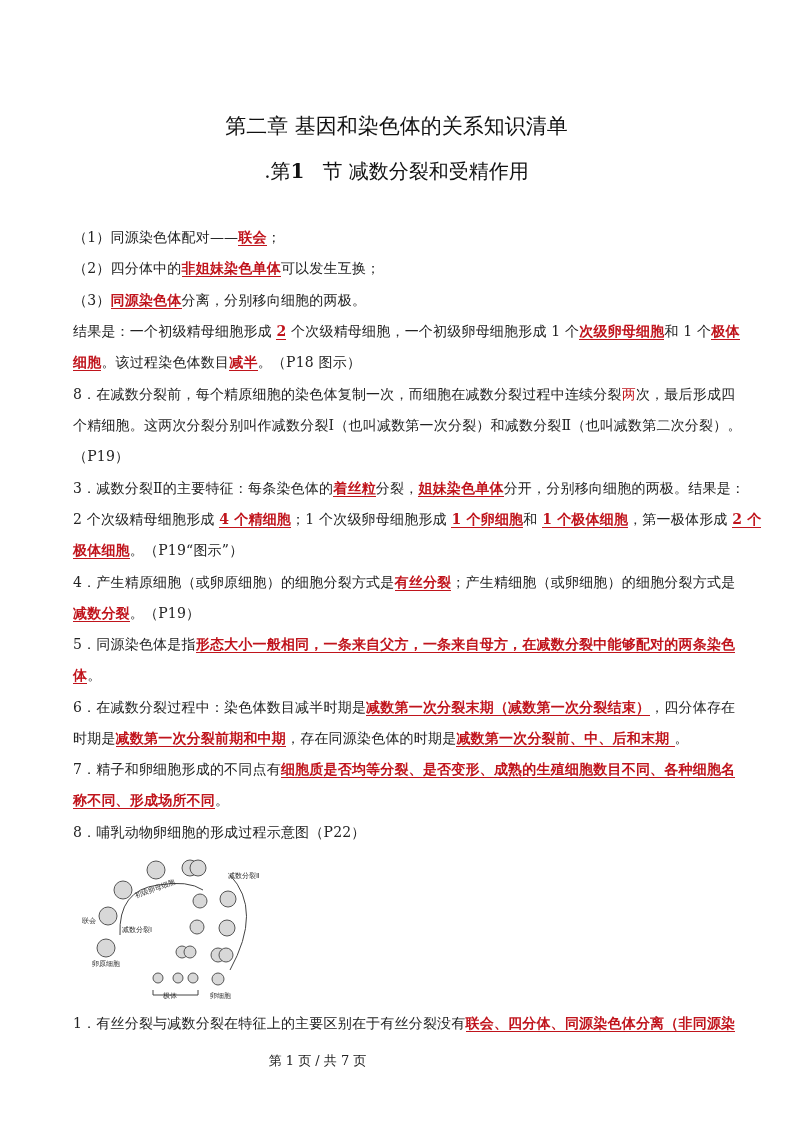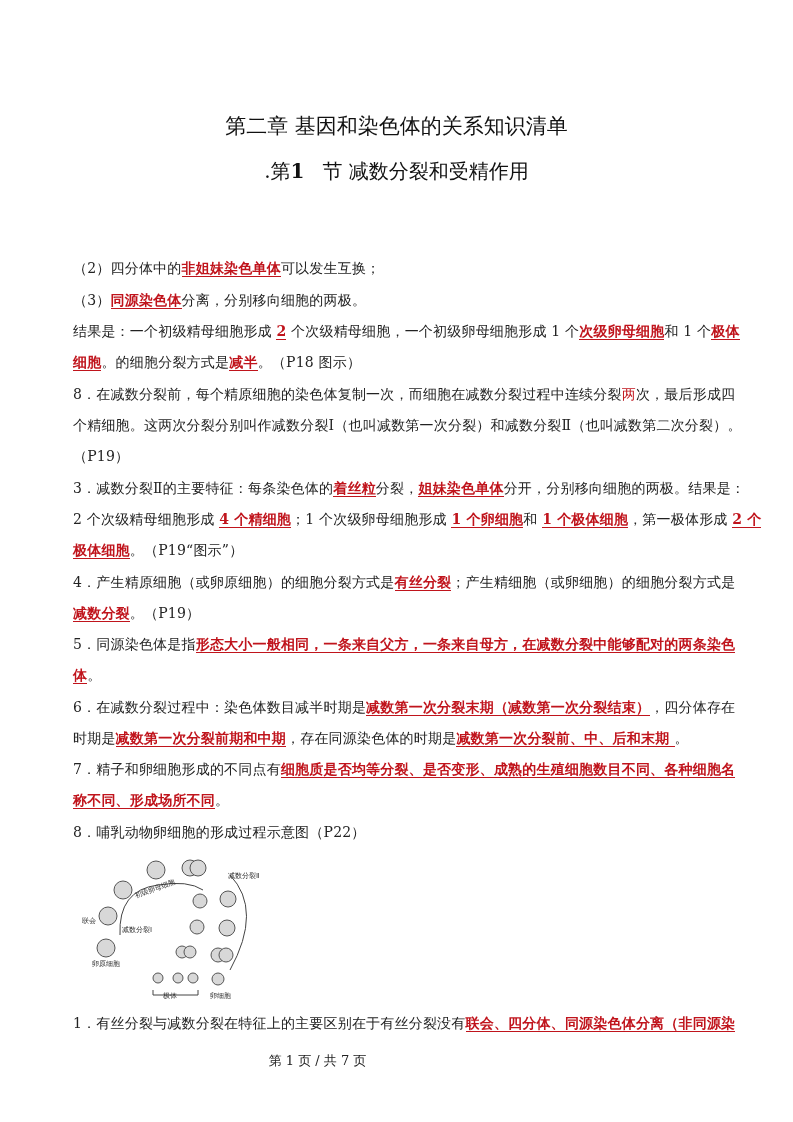--- a/index.html
+++ b/index.html
@@ -20,32 +20,35 @@
 <body>
 
 <div class="page">
 
   <div class="title t1">第二章  基因和染色体的关系知识清单</div>
   <div class="title t2">
     <span>.第</span><b>1</b><span style="margin-left:18px">节    减数分裂和受精作用</span>
   </div>
 
 
+  <div class="line" style="top:215px">
+    <span>（1）同源染色体配对——</span><span class="hl">联会</span><span>；</span>
+  </div>
   <div class="line" style="top:246px">
     <span>（2）四分体中的</span><span class="hl">非姐妹染色单体</span><span>可以发生互换；</span>
   </div>
   <div class="line" style="top:278px">
     <span>（3）</span><span class="hl">同源染色体</span><span>分离，分别移向细胞的两极。</span>
   </div>
 
   <div class="line" style="top:309px">
     <span>结果是：一个初级精母细胞形成 </span><span class="hl">2</span><span> 个次级精母细胞，一个初级卵母细胞形成 1 个</span><span class="hl">次级卵母细胞</span><span>和 1 个</span><span class="hl">极体</span>
   </div>
   <div class="line" style="top:340px">
-    <span class="hl">细胞</span><span>。的细胞分裂方式是</span><span class="hl">减半</span><span>。（P18 图示）</span>
+    <span class="hl">细胞</span><span>。该过程染色体数目</span><span class="hl">减半</span><span>。（P18 图示）</span>
   </div>
 
   <div class="line" style="top:372px">
     <span>8．在减数分裂前，每个精原细胞的染色体复制一次，而细胞在减数分裂过程中连续分裂</span><span class="hl-plain">两</span><span>次，最后形成四</span>
   </div>
   <div class="line" style="top:403px">个精细胞。这两次分裂分别叫作减数分裂Ⅰ（也叫减数第一次分裂）和减数分裂Ⅱ（也叫减数第二次分裂）。</div>
   <div class="line" style="top:434px">（P19）</div>
 
   <div class="line" style="top:466px">
     <span>3．减数分裂Ⅱ的主要特征：每条染色体的</span><span class="hl">着丝粒</span><span>分裂，</span><span class="hl">姐妹染色单体</span><span>分开，分别移向细胞的两极。结果是：</span>

